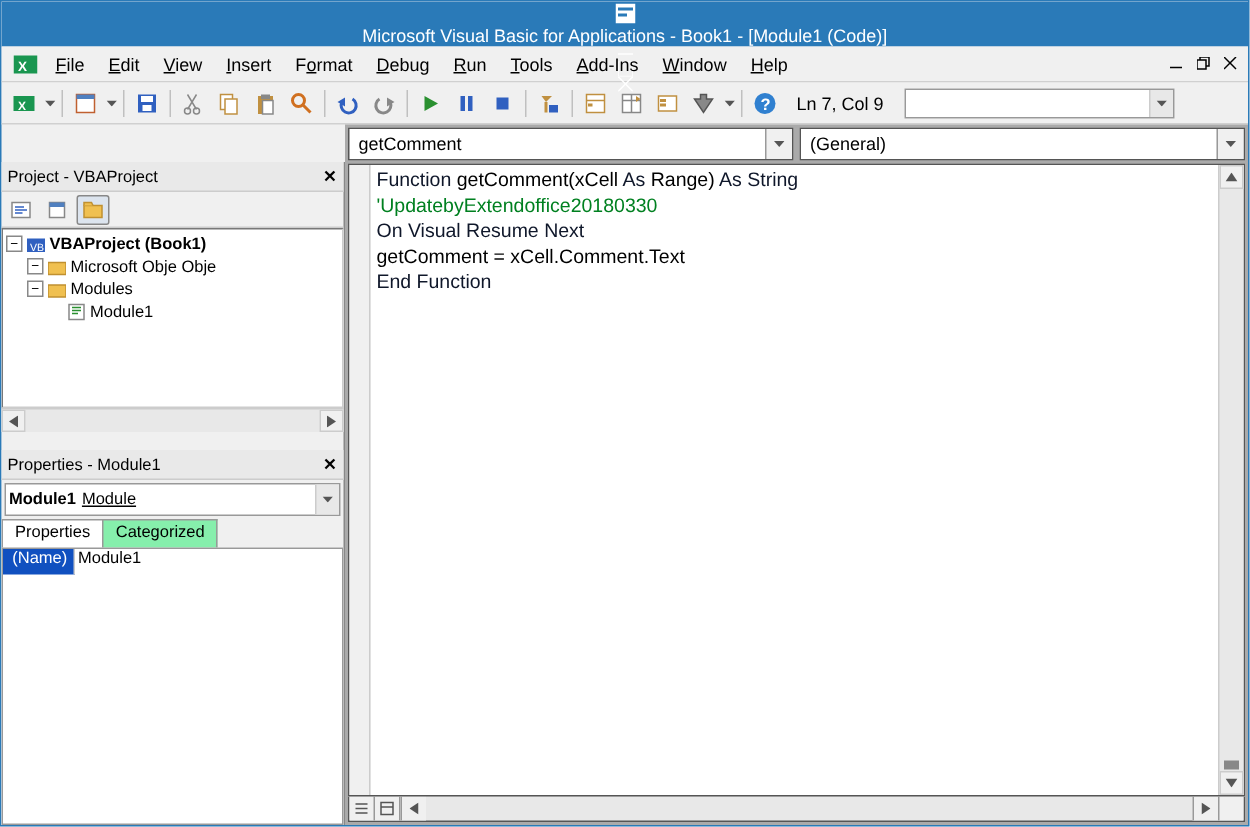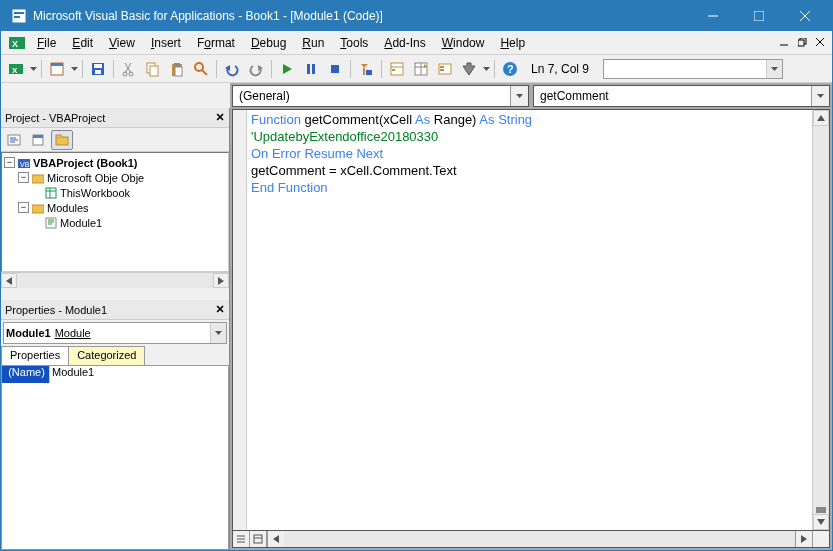--- a/index.html
+++ b/index.html
@@ -1,19 +1,19 @@
 <!DOCTYPE html>
 <html><head>
 <meta charset="utf-8">
 <style>
 * { box-sizing: border-box; margin: 0; padding: 0; font-family: "Segoe UI", Tahoma, sans-serif; }
 body { width: 833px; height: 551px; overflow: hidden; background: #f0f0f0; border: 1px solid #2a7ab8; }
 
 
-.titlebar { height: 30px; background: #2a7ab8; color: #fff; display: flex; align-items: center; padding: 0 4px; }
+.titlebar { height: 30px; background: #2a7ab8; color: #fff; display: flex; align-items: center; padding: 0 4px; flex-direction: column; }
 .titlebar .app-icon { width: 16px; height: 16px; margin: 0 6px; }
 .titlebar .title { font-size: 12px; flex: 1; }
 .titlebar .ctrl { width: 46px; height: 30px; display: flex; align-items: center; justify-content: center; cursor: default; }
 .titlebar .ctrl svg { stroke: #fff; }
 
 
 .menubar { height: 24px; background: #f0f0f0; display: flex; align-items: center; padding: 0 4px; border-bottom: 1px solid #d0d0d0; }
 .menubar .m-icon { width: 16px; height: 16px; margin: 0 4px; display:flex; align-items:center; justify-content:center;}
 .menubar .mitem { font-size: 12px; padding: 2px 8px; cursor: default; }
 .menubar .mitem span.u { text-decoration: underline; }
@@ -50,34 +50,34 @@
 .tree-scroll-h .sa {width:16px; display:flex; align-items:center; justify-content:center; background:#f0f0f0; border:1px solid #ccc;}
 .tree-scroll-h .track{flex:1;}
 
 
 .prop-combo { height: 22px; display:flex; align-items:center; border:1px solid #999; margin:2px; background:#fff;}
 .prop-combo .pname {font-weight:bold; font-size:11px; padding-left:2px;}
 .prop-combo .ptype {font-size:11px; padding-left:4px; flex:1;text-decoration:underline;}
 .prop-combo .pa {width:16px; height:100%; border-left:1px solid #ccc; background:#e8e8e8; display:flex; align-items:center; justify-content:center;}
 .prop-tabs { display:flex; height:20px; font-size:11px;}
 .prop-tabs .ptab { padding:2px 8px; border:1px solid #999; border-bottom:none; background:#fff; cursor:default; margin-right:-1px;}
-.prop-tabs .ptab.inactive {background:#fef9c3; border-top:1px solid #999;}
+.prop-tabs .ptab.inactive {background:#86efac; border-top:1px solid #999;}
 .prop-grid { flex:1; background:#fff; border:1px solid #999; margin-top:-1px;}
 .prop-grid .prow { display:flex; height:17px; font-size:11px;}
 .prop-grid .pn { width:48px; background:#1050c0; color:#fff; padding-left:2px; border-right:1px solid #ccc;text-align:center;}
 .prop-grid .pv { flex:1; padding-left:2px;}
 
 
 .code-combos { height:22px; display:flex; gap:4px; margin-bottom:2px;}
 .code-combos .cc { flex:1; background:#fff; border:1px solid #555; display:flex; align-items:center; padding-left:6px; font-size:12px;}
 .code-combos .cc .ca {margin-left:auto; width:18px; height:100%; border-left:1px solid #999; display:flex; align-items:center; justify-content:center; background:#f0f0f0;}
 .code-body-wrap { flex:1; display:flex; background:#fff; border:1px solid #555; position:relative;}
 .margin-bar {width:14px; background:#f0f0f0; border-right:1px solid #ccc;}
 .code-body { flex:1; font-family: Consolas, "Courier New", monospace; font-size: 13px; padding:2px 4px; white-space: pre; line-height:16px;}
-.code-body .kw { color: #3b82f6; }
+.code-body .kw { color: #0f172a; }
 .code-body .cm { color: #008020; }
 .vscroll {width:17px; background:#e8e8e8; border-left:1px solid #ccc; display:flex; flex-direction:column;}
 .vscroll .sa {height:16px; background:#f0f0f0; border:1px solid #ccc; display:flex; align-items:center; justify-content:center;}
 .vscroll .track{flex:1;}
 .bottom-bar {height:17px; background:#e8e8e8; display:flex; border:1px solid #555; border-top:none;}
 .bottom-bar .vb {width:17px; border-right:1px solid #999; display:flex; align-items:center; justify-content:center; background:#f0f0f0;}
 .bottom-bar .track {flex:1;}
 .bottom-bar .sa {width:17px; border-left:1px solid #999; display:flex; align-items:center; justify-content:center; background:#f0f0f0;}
 
 svg { display: block; }
@@ -340,30 +340,20 @@
         </div>
       <div class="tree-row" style="padding-left:14px">
           <span class="exp">−</span>
           <span class="ticon">
             <svg width="12" height="12">
               <rect x="0" y="3" width="12" height="8" fill="#f0c050" stroke="#c09030"></rect>
             </svg>
           </span>
           <span class="lbl">Microsoft Obje Obje</span>
         </div>
-      <div class="tree-row" style="padding-left:40px">
-          <span class="ticon">
-            <svg width="12" height="12">
-              <rect x="1" y="1" width="10" height="10" fill="#fff" stroke="#1a9650"></rect>
-              <line x1="1" y1="4" x2="11" y2="4" stroke="#1a9650"></line>
-              <line x1="5" y1="1" x2="5" y2="11" stroke="#1a9650"></line>
-            </svg>
-          </span>
-          <span class="lbl">ThisWorkbook</span>
-        </div>
       <div class="tree-row" style="padding-left:14px">
           <span class="exp">−</span>
           <span class="ticon">
             <svg width="12" height="12">
               <rect x="0" y="3" width="12" height="8" fill="#f0c050" stroke="#c09030"></rect>
             </svg>
           </span>
           <span class="lbl">Modules</span>
         </div>
       <div class="tree-row" style="padding-left:40px">
@@ -414,41 +404,41 @@
       <div class="prow">
         <div class="pn">(Name)</div>
         <div class="pv">Module1</div>
       </div>
     </div>
   </div>
 
   <div class="right">
     <div class="code-combos">
       <div class="cc">
+        <span>getComment</span>
+        <div class="ca">
+            <svg width="7" height="4">
+              <polygon points="0,0 7,0 3.5,4" fill="#555"></polygon>
+            </svg>
+          </div>
+      </div>
+      <div class="cc">
         <span>(General)</span>
         <div class="ca">
             <svg width="7" height="4">
               <polygon points="0,0 7,0 3.5,4" fill="#555"></polygon>
             </svg>
           </div>
       </div>
-      <div class="cc">
-        <span>getComment</span>
-        <div class="ca">
-            <svg width="7" height="4">
-              <polygon points="0,0 7,0 3.5,4" fill="#555"></polygon>
-            </svg>
-          </div>
-      </div>
     </div>
     <div class="code-body-wrap">
       <div class="margin-bar"></div>
       <div class="code-body"><span class="kw">Function</span><span> getComment(xCell </span><span class="kw">As</span><span> Range) </span><span class="kw">As String</span>
 <span class="cm">'UpdatebyExtendoffice20180330</span>
-<span class="kw">On Error Resume Next</span>
+<span class="kw">On Visual Resume Next</span>
 <span>getComment = xCell.Comment.Text</span>
 <span class="kw">End Function</span>
 </div>
       <div class="vscroll">
         <div class="sa">
             <svg width="8" height="6">
               <polygon points="4,0 8,6 0,6" fill="#555"></polygon>
             </svg>
           </div>
         <div class="track"></div>

